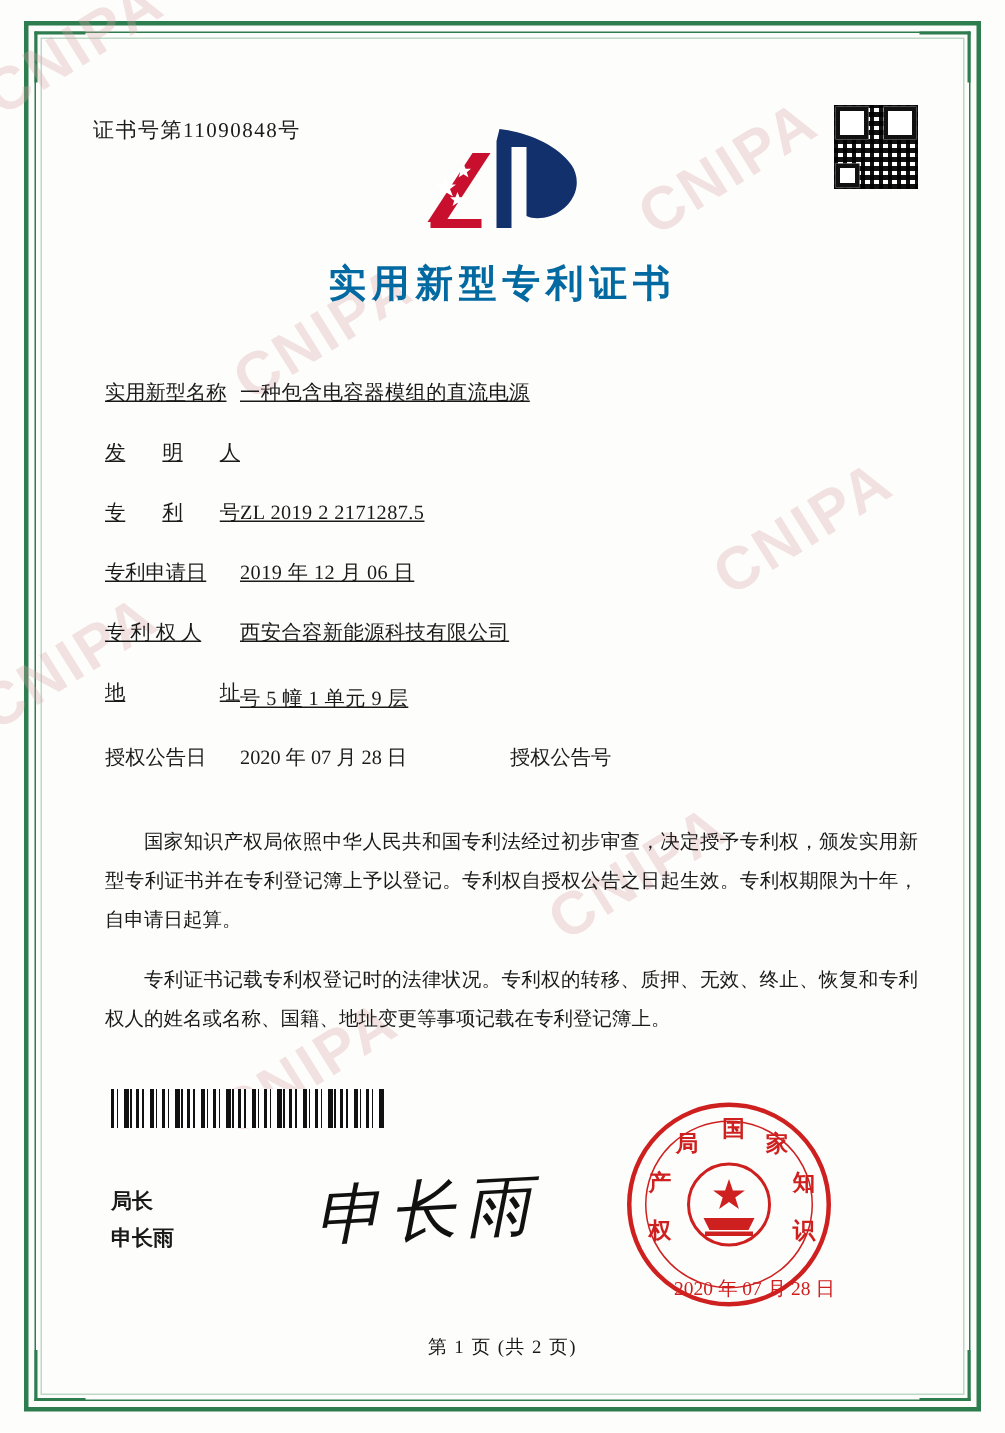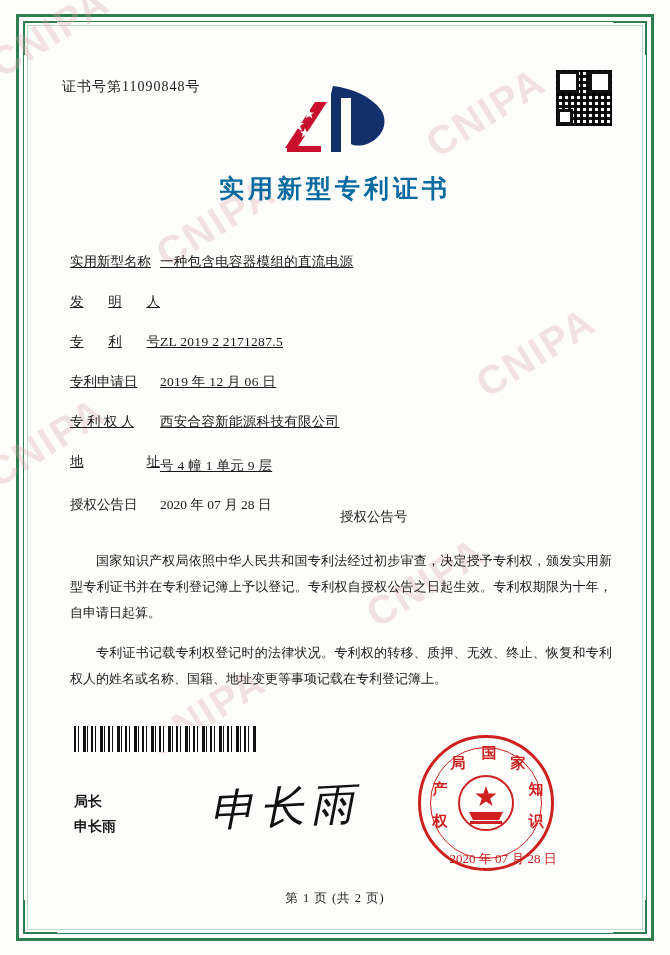--- a/index.html
+++ b/index.html
@@ -186,21 +186,21 @@
   }
 
   .grant-row {
     display: flex;
     align-items: flex-start;
     font-size: 13.5px;
     margin-top: 4px;
   }
   .grant-row .g-label { width: 90px; flex: none; }
   .grant-row .g-value { width: 180px; flex: none; }
-  .grant-row .g-label2 { width: 98px; flex: none; margin-top: 12px; }
+  .grant-row .g-label2 { width: 98px; flex: none; }
   .grant-row .g-value2 { flex: 1; }
 
   
   .paras {
     position: absolute;
     left: 70px;
     right: 58px;
     top: 548px;
     font-size: 13px;
     line-height: 2.0;
@@ -379,21 +379,21 @@
       <div class="label">专 利 权 人</div>
       <div class="value">西安合容新能源科技有限公司</div>
     </div>
 
     <div class="row">
       <div class="label spread">
         <span>地</span>
         <span>址</span>
       </div>
       <div class="value">
-        <span class="line2">号 4 幢 1 单元 9 层</span>
+        <span class="line2">号 5 幢 1 单元 9 层</span>
       </div>
     </div>
 
     <div class="grant-row">
       <div class="g-label">授权公告日</div>
       <div class="g-value">2020 年 07 月 28 日</div>
       <div class="g-label2">授权公告号</div>
     </div>
 
   </div>

